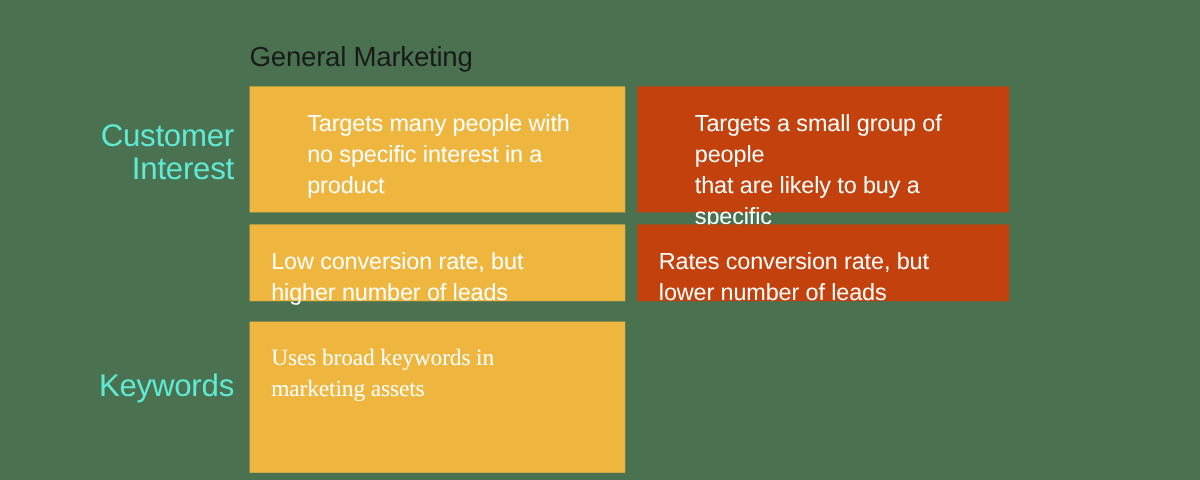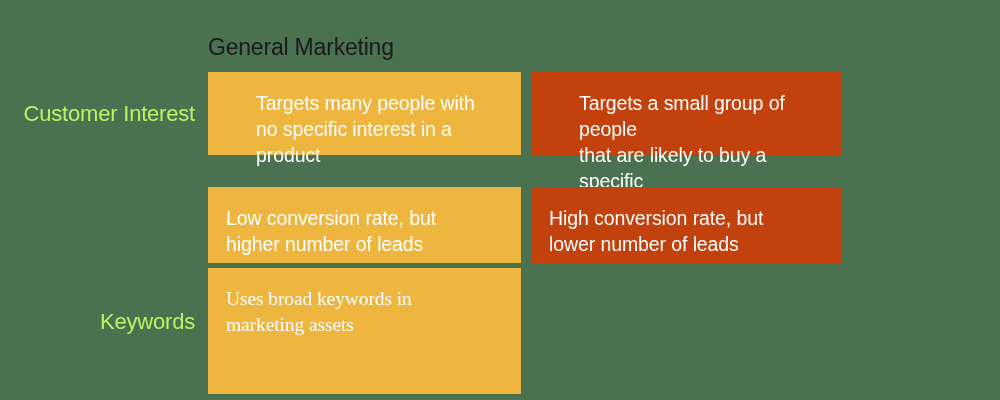--- a/index.html
+++ b/index.html
@@ -35,22 +35,22 @@
   }
   #header-general { left: 208px; width: 313px; }
   #header-niche   { left: 531px; width: 310px; }
 
   
   .row-label {
     position: absolute;
     left: 20px;
     width: 175px;
     text-align: right;
-    color: #bef264;
-    font-size: 22px;
+    color: #5eead4;
+    font-size: 26px;
     line-height: 27px;
     letter-spacing: -0.2px;
   }
   #row-label-0 { top: 100px; }
   #row-label-1 { top: 198px; }
   #row-label-2 { top: 308px; }
 
   
   .cell {
     position: absolute;
@@ -58,41 +58,41 @@
     padding: 18px 16px 12px 18px;
     color: #ffffff;
     font-size: 19.5px;
     line-height: 26px;
     letter-spacing: -0.1px;
     white-space: pre-line;
   }
   .cell.general { left: 208px; width: 313px; background: #efb63f; }
   .cell.niche   { left: 531px; width: 310px; background: #c2410c; }
 
-  .r0 { top: 72px;  height: 83px; padding-left: 48px; }
-  .r1 { top: 187px; height: 76px; }
+  .r0 { top: 72px;  height: 105px; padding-left: 48px; }
+  .r1 { top: 187px; height: 64px; }
   .r2 { top: 268px; height: 126px; font-family: Liberation Serif, serif; }
 </style>
 </head>
 <body>
 
 <div id="comparison-table">
 
   <div class="col-header" id="header-general">General Marketing</div>
 
   <div class="row-label" id="row-label-0">Customer
 Interest</div>
   <div class="cell general r0">Targets many people with
 no specific interest in a product</div>
   <div class="cell niche r0">Targets a small group of people
 that are likely to buy a specific
 product or service</div>
 
   <div class="cell general r1">Low conversion rate, but
 higher number of leads</div>
-  <div class="cell niche r1">High conversion rate, but
+  <div class="cell niche r1">Rates conversion rate, but
 lower number of leads</div>
 
   <div class="row-label" id="row-label-2">Keywords</div>
   <div class="cell general r2">Uses broad keywords in
 marketing assets</div>
 
 </div>
 
 </body></html>

